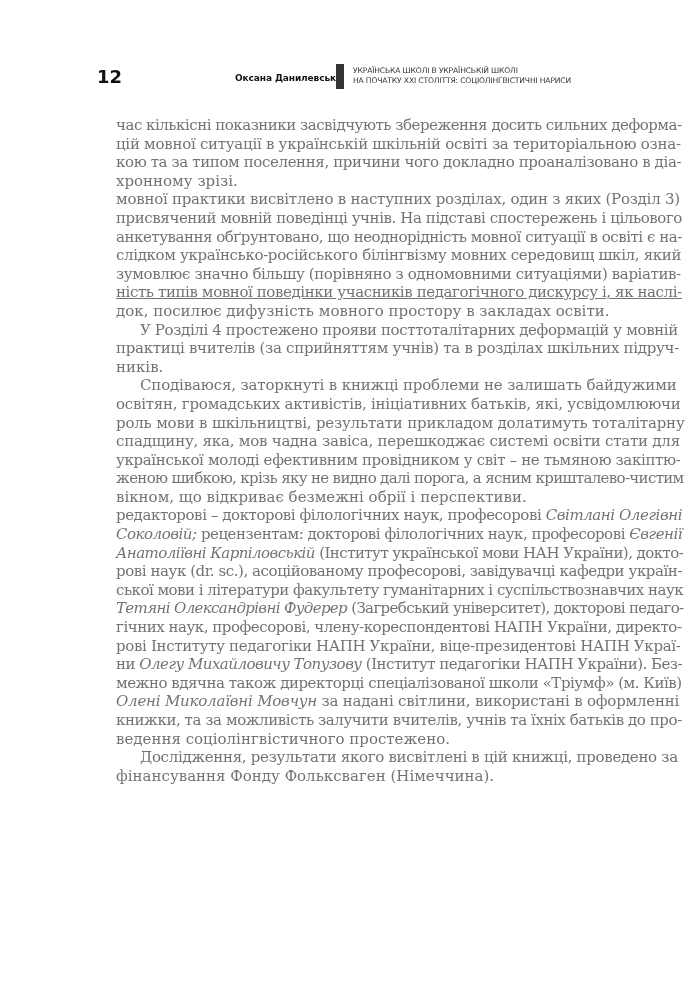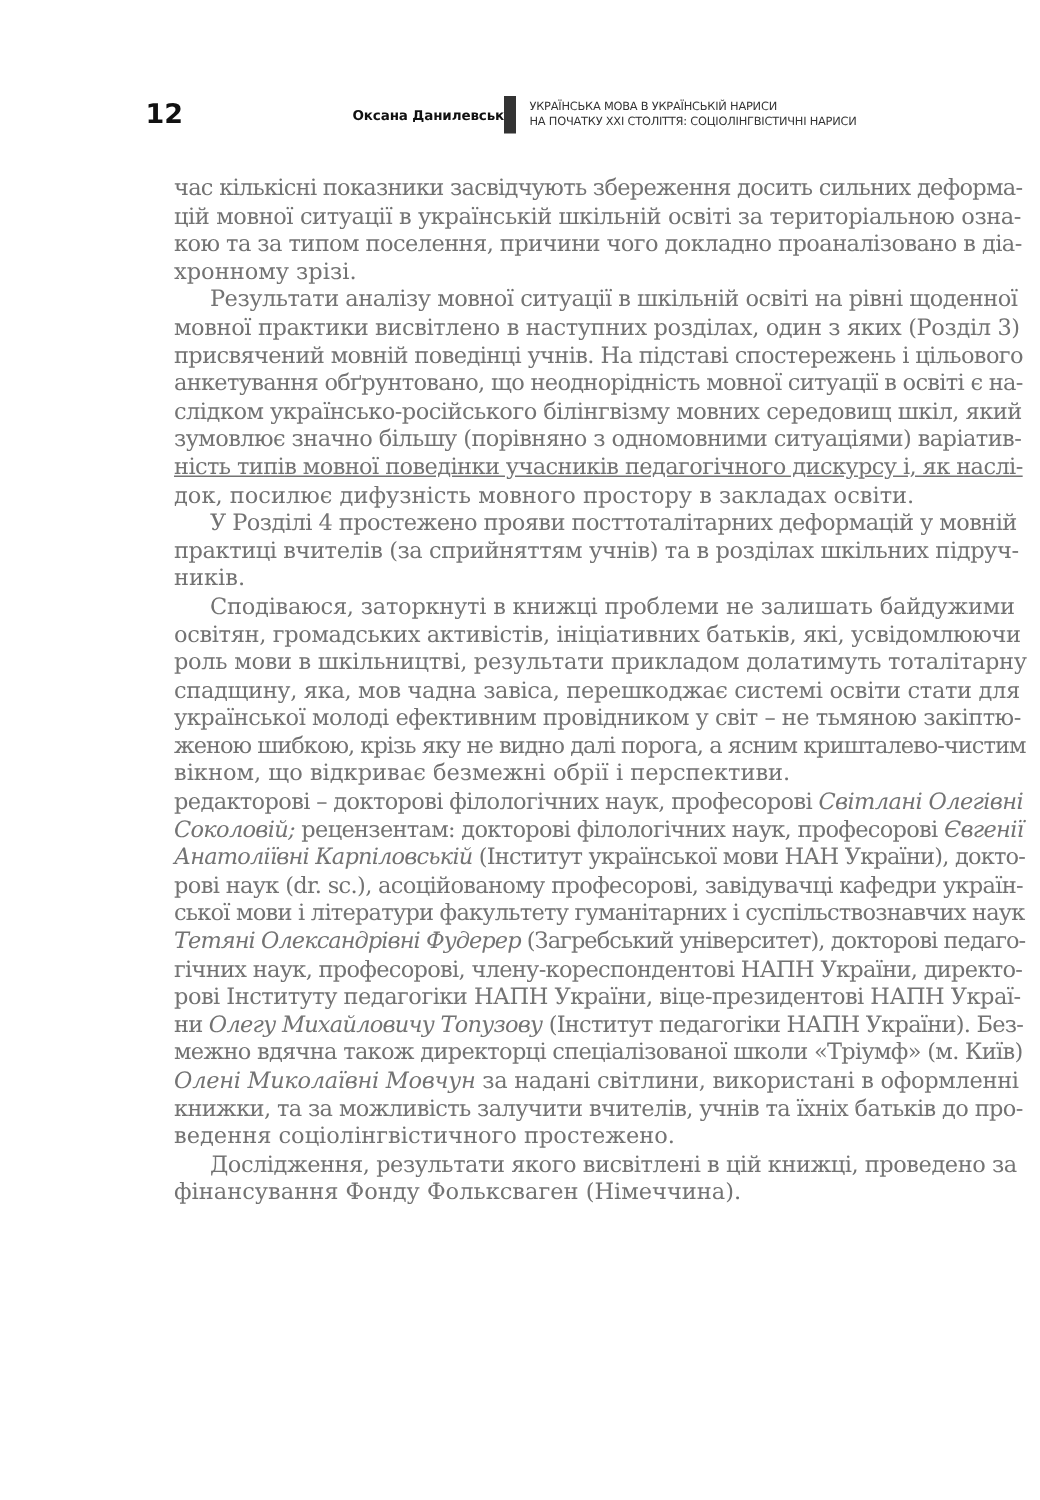--- a/index.html
+++ b/index.html
@@ -16,34 +16,33 @@
   em { font-style: italic; }
 </style>
 </head>
 <body>
 
 <div class="header">
   <div class="page-num">12</div>
   <div class="author">Оксана Данилевська</div>
   <div class="bar"></div>
   <div class="book-title">
-    <div>УКРАЇНСЬКА МОВА В УКРАЇНСЬКІЙ НАРИСИ</div>
+    <div>УКРАЇНСЬКА ШКОЛІ В УКРАЇНСЬКІЙ ШКОЛІ</div>
     <div>НА ПОЧАТКУ XXI СТОЛІТТЯ: СОЦІОЛІНГВІСТИЧНІ НАРИСИ</div>
   </div>
 </div>
 
 <div class="body-text" id="body-text">
     <div>
       <div class="line" style="white-space: nowrap; letter-spacing: -0.485714px;"><span>час кількісні показники засвідчують збереження досить сильних деформа-</span></div>
       <div class="line" style="white-space: nowrap; letter-spacing: -0.273973px;"><span>цій мовної ситуації в українській шкільній освіті за територіальною озна-</span></div>
       <div class="line" style="white-space: nowrap; letter-spacing: -0.385714px;"><span>кою та за типом поселення, причини чого докладно проаналізовано в діа-</span></div>
       <div class="line last" style="white-space: nowrap;"><span>хронному зрізі.</span></div>
     </div>
     <div>
-      <div class="line indent" style="white-space: nowrap; letter-spacing: -0.342857px;"><span>Результати аналізу мовної ситуації в шкільній освіті на рівні щоденної</span></div>
       <div class="line" style="white-space: nowrap; letter-spacing: -0.253521px;"><span>мовної практики висвітлено в наступних розділах, один з яких (Розділ 3)</span></div>
       <div class="line" style="white-space: nowrap; letter-spacing: -0.416667px;"><span>присвячений мовній поведінці учнів. На підставі спостережень і цільового</span></div>
       <div class="line" style="white-space: nowrap; letter-spacing: -0.472973px;"><span>анкетування обґрунтовано, що неоднорідність мовної ситуації в освіті є на-</span></div>
       <div class="line" style="white-space: nowrap; letter-spacing: -0.342857px;"><span>слідком українсько-російського білінгвізму мовних середовищ шкіл, який</span></div>
       <div class="line" style="white-space: nowrap; letter-spacing: -0.391304px;"><span>зумовлює значно більшу (порівняно з одномовними ситуаціями) варіатив-</span></div>
       <div class="line" style="white-space: nowrap; letter-spacing: -0.405405px; text-decoration: underline;"><span>ність типів мовної поведінки учасників педагогічного дискурсу і, як наслі-</span></div>
       <div class="line last" style="white-space: nowrap;"><span>док, посилює дифузність мовного простору в закладах освіти.</span></div>
     </div>
     <div>
       <div class="line indent" style="white-space: nowrap; letter-spacing: -0.378788px;"><span>У Розділі 4 простежено прояви посттоталітарних деформацій у мовній</span></div>

